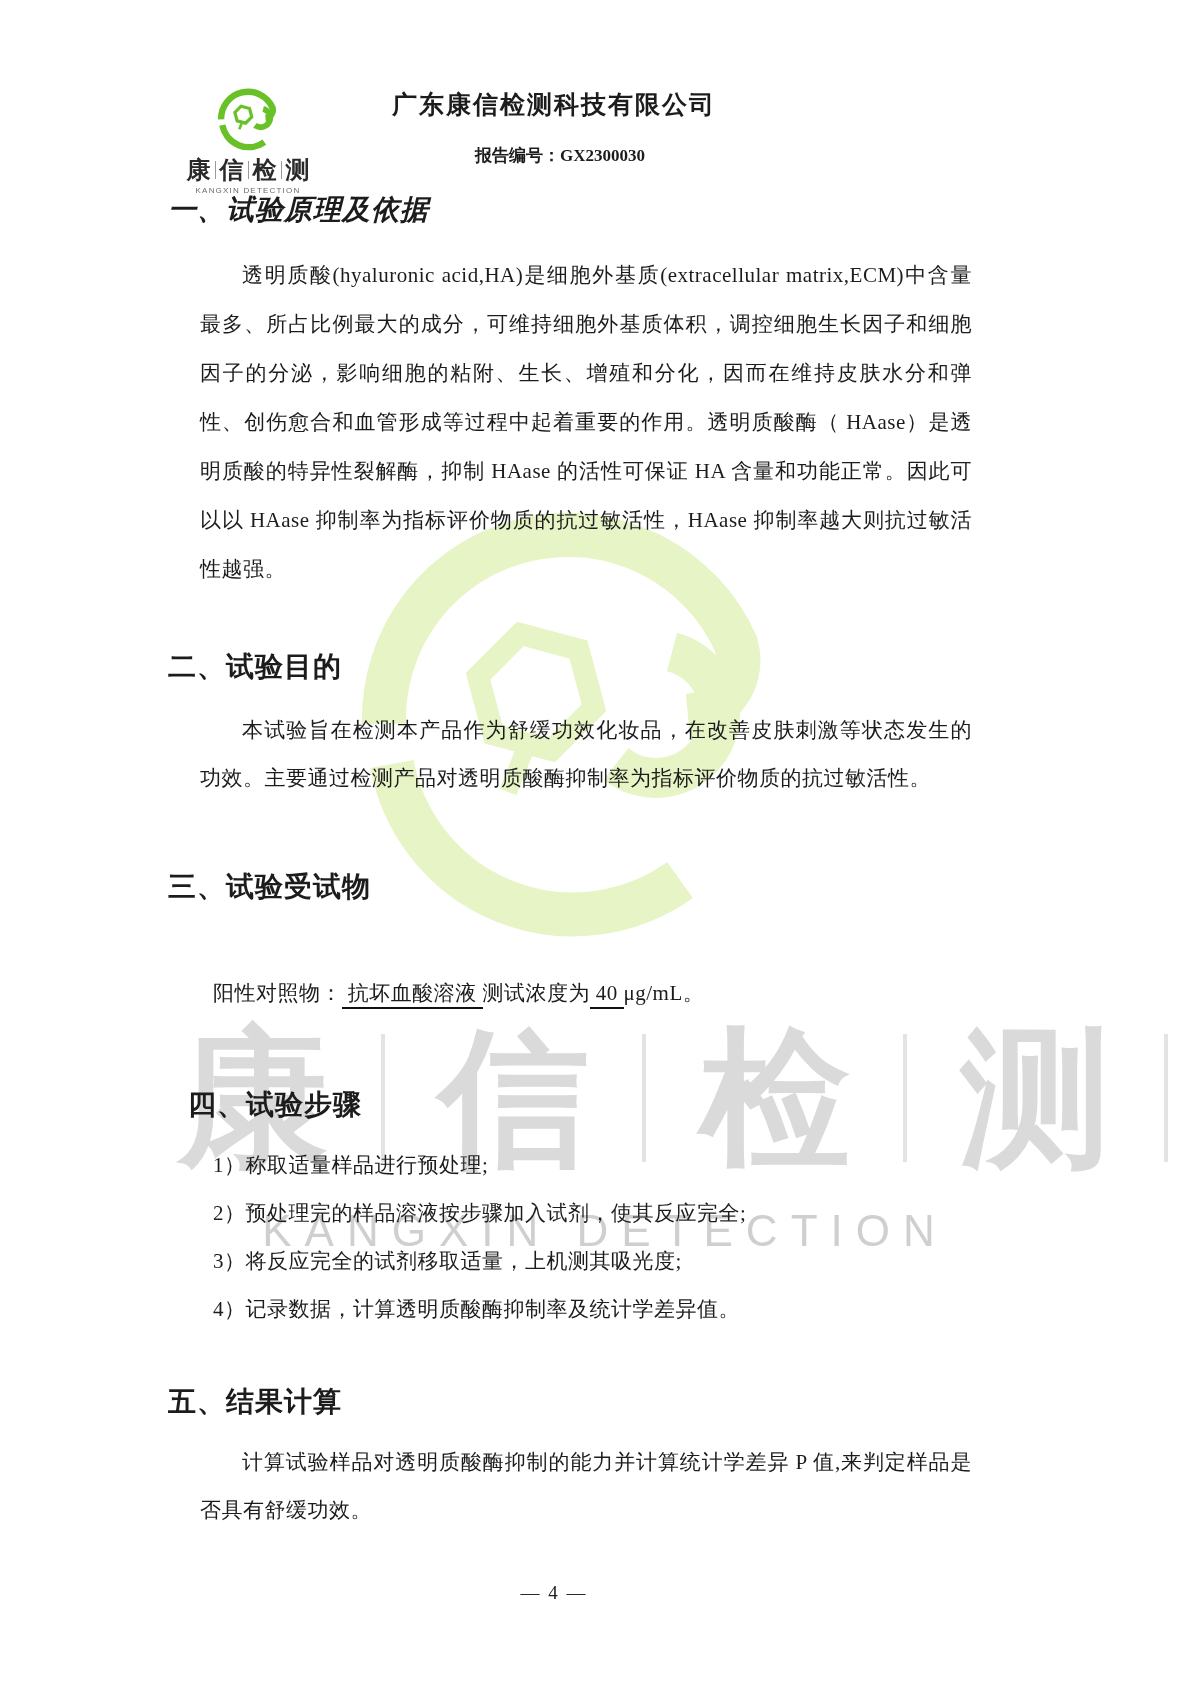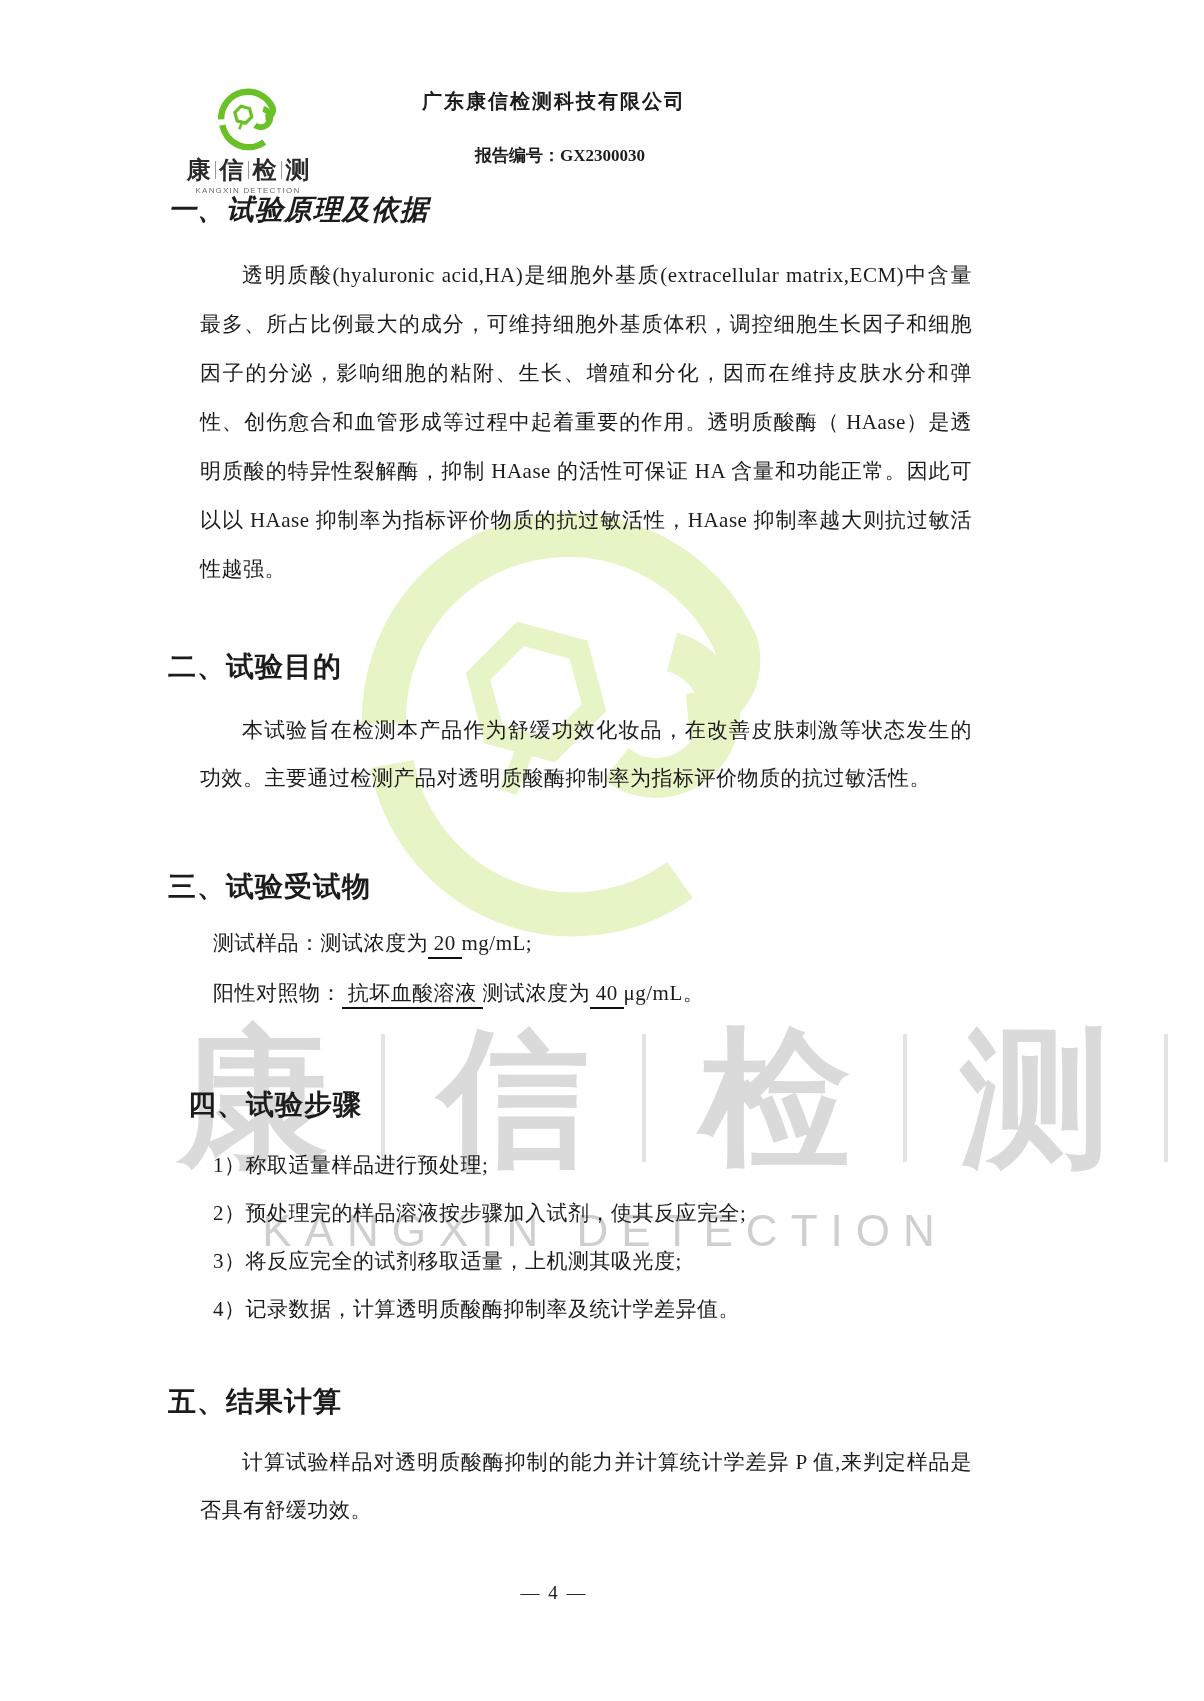--- a/index.html
+++ b/index.html
@@ -19,21 +19,21 @@
 
   
   .logo-block { position:absolute; left:186px; top:82px; width:124px; text-align:center; z-index:1; }
   .emblem { width:70px; height:70px; display:block; margin:0 auto; }
   .brand-row { margin-top:5px; display:flex; justify-content:center; align-items:center; gap:4px; }
   .brand-char { font-family:"Liberation Sans", sans-serif; font-weight:700; font-size:24px; line-height:26px; color:#2a2a2a; }
   .brand-sep { width:1px; height:18px; background:#9a9a9a; }
   .brand-en { margin-top:3px; font-family:"Liberation Sans", sans-serif; font-size:8px; letter-spacing:1.2px; color:#6a6a6a; }
 
   .doc-title { position:absolute; left:168px; top:88px; width:772px; z-index:1;
-               text-align:center; font-size:20px; font-weight:700; letter-spacing:2px; }
+               text-align:center; font-size:25px; font-weight:700; letter-spacing:2px; }
   .report-no { position:absolute; left:168px; top:144px; width:784px; z-index:1;
                text-align:center; font-size:17px; font-weight:700; }
 
   
   .abs { position:absolute; left:168px; width:772px; z-index:1; }
   .sec-heading { font-size:28px; font-weight:700; letter-spacing:1px; }
   .h1 { top:191px;font-style:italic; } .h2 { top:648px; } .h3 { top:868px; } .h4 { top:1086px;margin-left:20px; } .h5 { top:1383px; }
   .para { font-size:21px; text-align:justify; text-indent:2em; letter-spacing:0.5px;margin-left:32px; }
   .p1 { top:251px; line-height:49px; }
   .p2 { top:706px; line-height:48px; }
@@ -99,23 +99,20 @@
   <div class="doc-title">广东康信检测科技有限公司</div>
   <div class="report-no">报告编号：GX2300030</div>
 
   <div class="abs sec-heading h1">一、试验原理及依据</div>
   <div class="abs para p1">透明质酸(hyaluronic acid,HA)是细胞外基质(extracellular matrix,ECM)中含量最多、所占比例最大的成分，可维持细胞外基质体积，调控细胞生长因子和细胞因子的分泌，影响细胞的粘附、生长、增殖和分化，因而在维持皮肤水分和弹性、创伤愈合和血管形成等过程中起着重要的作用。透明质酸酶（ HAase）是透明质酸的特异性裂解酶，抑制 HAase 的活性可保证 HA 含量和功能正常。因此可以以 HAase 抑制率为指标评价物质的抗过敏活性，HAase 抑制率越大则抗过敏活性越强。</div>
 
   <div class="abs sec-heading h2">二、试验目的</div>
   <div class="abs para p2">本试验旨在检测本产品作为舒缓功效化妆品，在改善皮肤刺激等状态发生的功效。主要通过检测产品对透明质酸酶抑制率为指标评价物质的抗过敏活性。</div>
 
   <div class="abs sec-heading h3">三、试验受试物</div>
-  <div class="abs subject-line sl1">
-    <span>测试样品：测试浓度为</span><span class="u"> 20 </span><span>mg/mL;</span>
-  </div>
   <div class="abs subject-line sl2">
     <span>阳性对照物：</span><span class="u"> 抗坏血酸溶液 </span><span>测试浓度为</span><span class="u"> 40 </span><span>μg/mL。</span>
   </div>
 
   <div class="abs sec-heading h4">四、试验步骤</div>
   <div class="abs steps">
     <div class="step">1）称取适量样品进行预处理;</div>
     <div class="step">2）预处理完的样品溶液按步骤加入试剂，使其反应完全;</div>
     <div class="step">3）将反应完全的试剂移取适量，上机测其吸光度;</div>
     <div class="step">4）记录数据，计算透明质酸酶抑制率及统计学差异值。</div>

